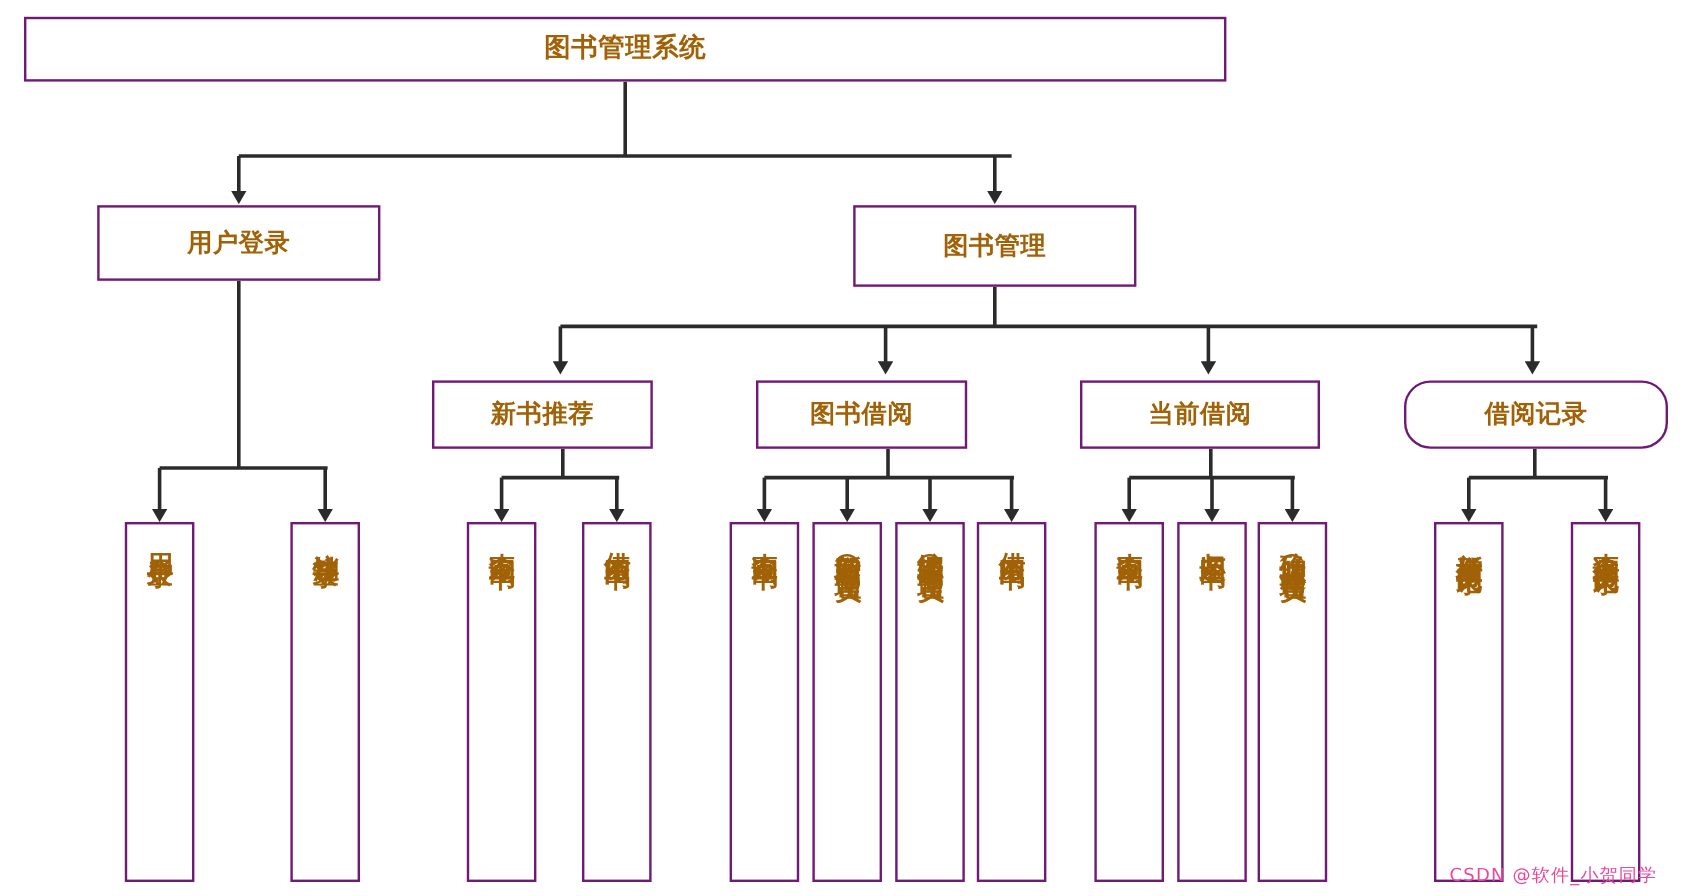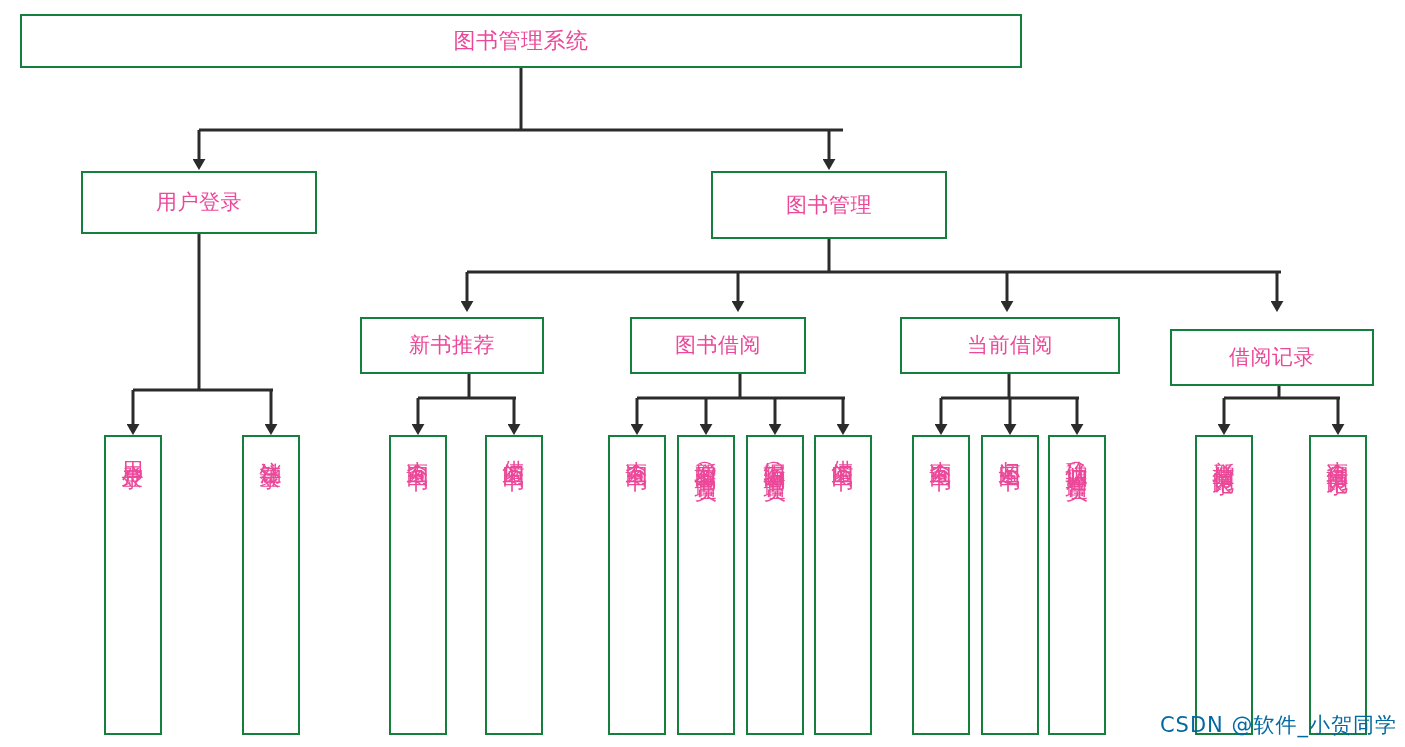--- a/index.html
+++ b/index.html
@@ -15,26 +15,27 @@
   #wires{
     position:absolute;
     left:0; top:0;
     width:1405px; height:747px;
     pointer-events:none;
   }
   .node{
     position:absolute;
     box-sizing:border-box;
     background:#ffffff;
-    border:2px solid #15803d;
+    border:2px solid #701a75;
     display:flex;
     align-items:center;
     justify-content:center;
-    color:#ec4899;
+    color:#a16207;
     z-index:2;
+    font-weight:bold;
   }
   .node .cap{
     display:block;
     text-align:center;
     line-height:1.18;
     letter-spacing:0.5px;
   }
   
   .h-node .cap{
     font-size:21px;
@@ -51,24 +52,24 @@
     writing-mode:vertical-rl;
     text-orientation:upright;
     -webkit-text-orientation:upright;
     font-size:22px;
     line-height:1.05;
     letter-spacing:3px;
     white-space:nowrap;
   }
   #watermark{
     position:absolute;
-    right:8px;
+    right:24px;
     bottom:8px;
-    font-size:21px;
-    color:#0369a1;
+    font-size:15px;
+    color:#ec4899;
     letter-spacing:1px;
     z-index:5;
     white-space:nowrap;
     font-family:"DejaVu Sans","Liberation Sans",sans-serif;
   }
 </style>
 </head>
 <body>
 
 <div id="stage">
@@ -133,24 +134,24 @@
   <div class="node h-node" style="left:711px; top:171px; width:236px; height:68px;">
     <span class="cap">图书管理</span>
   </div>
 
   <div class="node h-node" style="left:360px; top:317px; width:184px; height:57px;">
     <span class="cap">新书推荐</span>
   </div>
   <div class="node h-node" style="left:630px; top:317px; width:176px; height:57px;">
     <span class="cap">图书借阅</span>
   </div>
-  <div class="node h-node" style="left:900px; top:317px; width:220px; height:57px;">
+  <div class="node h-node" style="left:900px; top:317px; width:200px; height:57px;">
     <span class="cap">当前借阅</span>
   </div>
-  <div class="node h-node" style="left:1170px; top:329px; width:204px; height:57px;">
+  <div class="node h-node" style="left:1170px; top:317px; width:220px; height:57px;border-radius:22px;">
     <span class="cap">借阅记录</span>
   </div>
 
   <div class="node v-node" style="left:104px; top:435px; width:58px; height:300px;">
     <span class="cap">用户登录</span>
   </div>
   <div class="node v-node" style="left:242px; top:435px; width:58px; height:300px;">
     <span class="cap">注销登录</span>
   </div>
 

